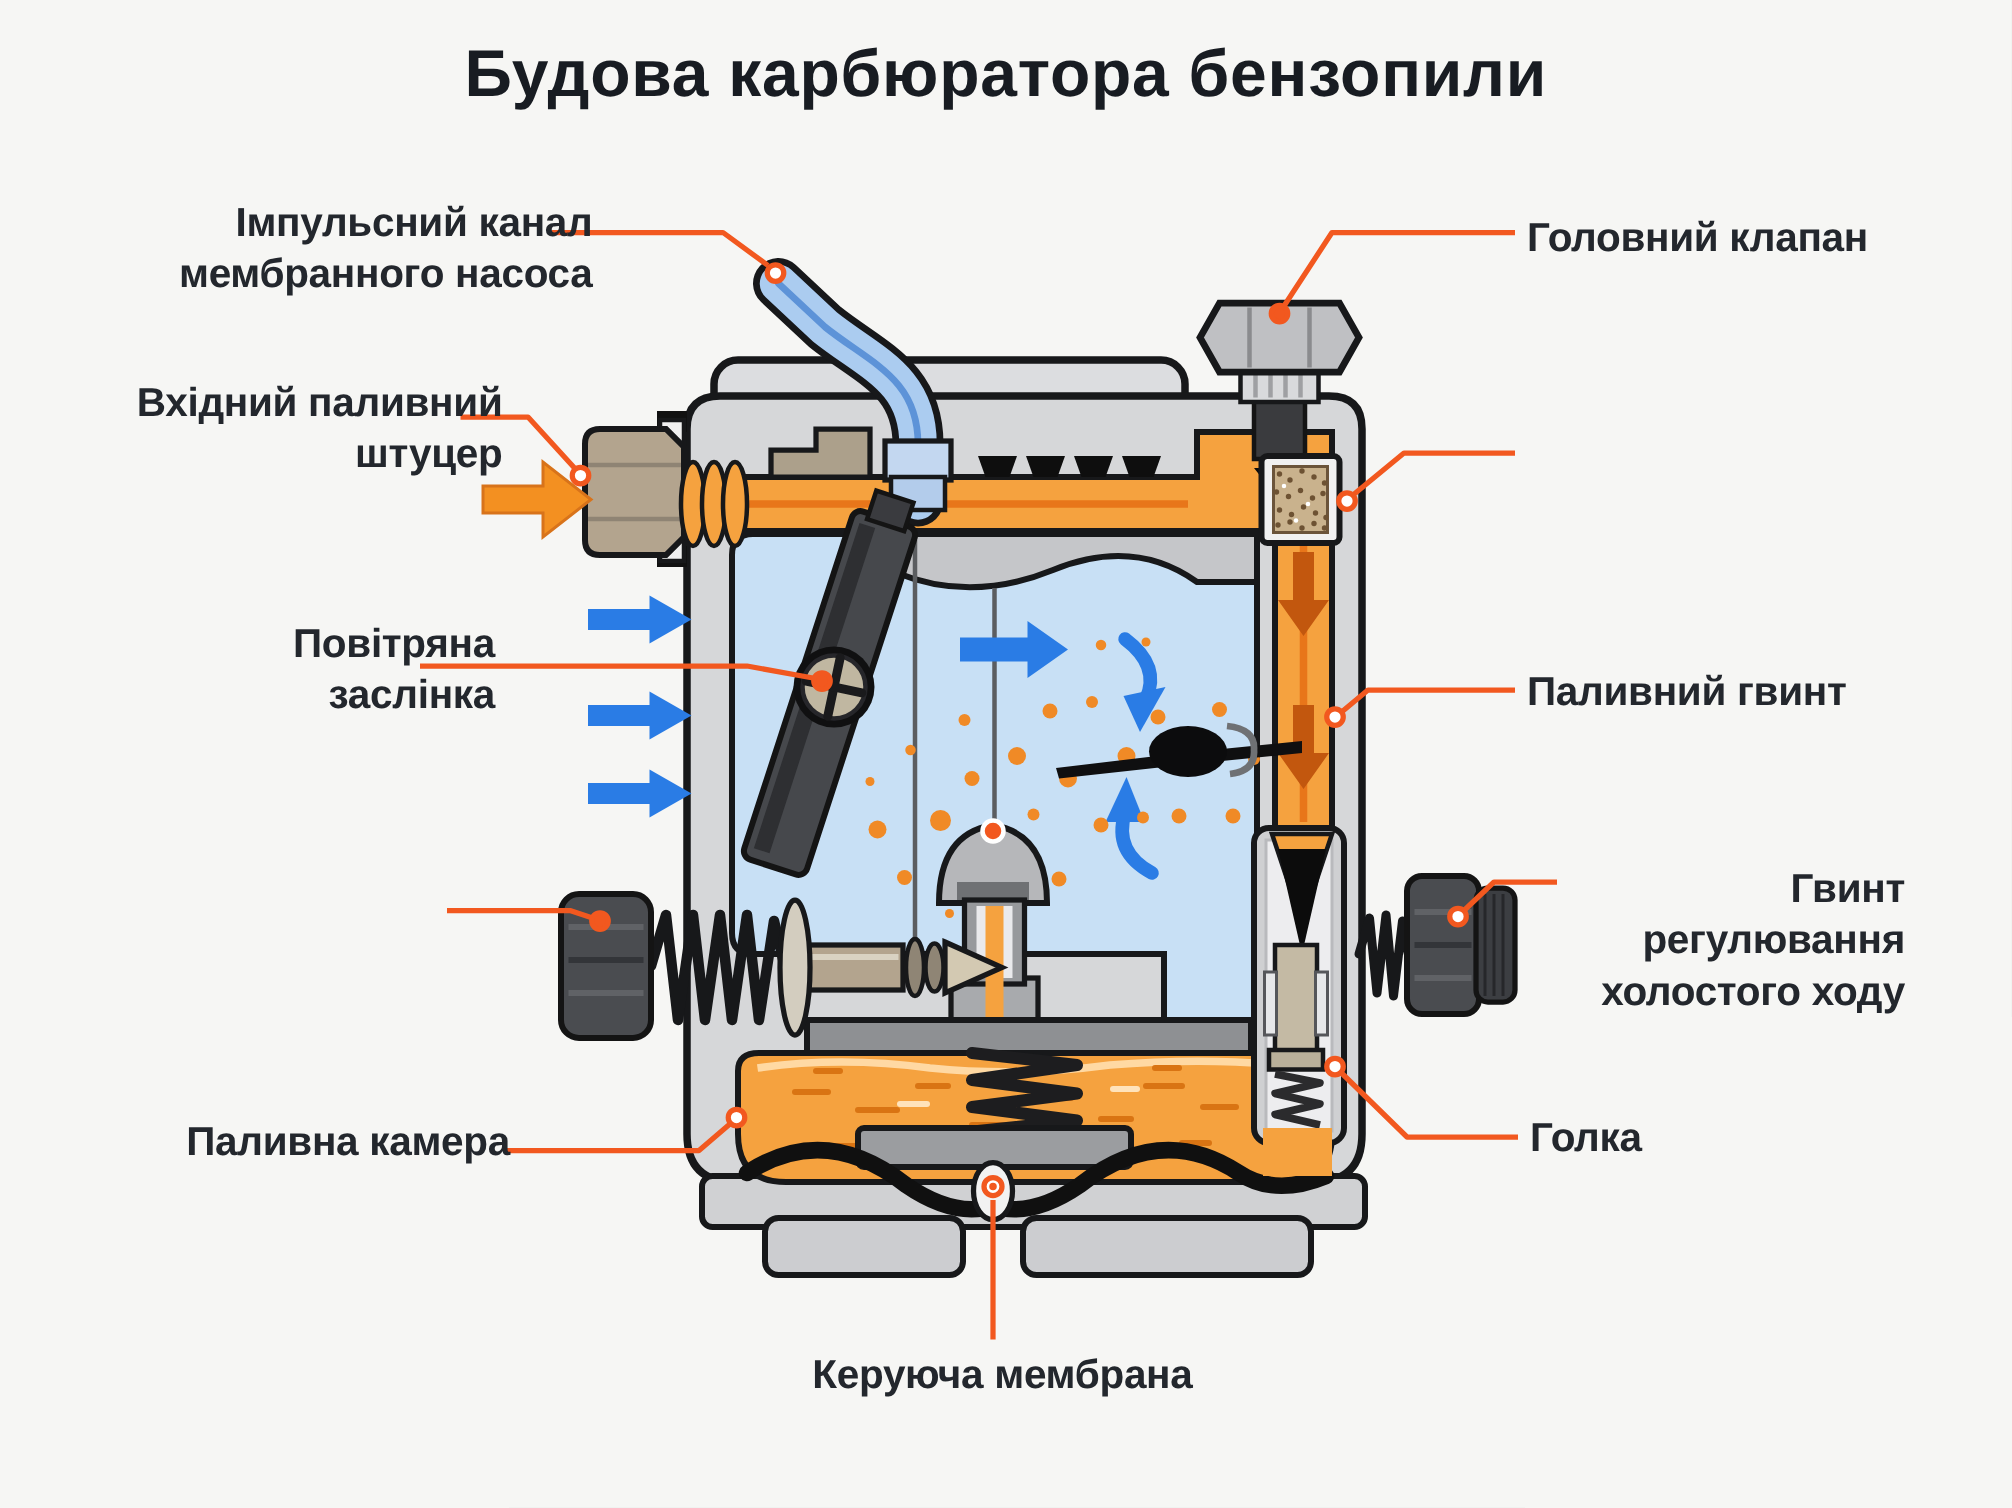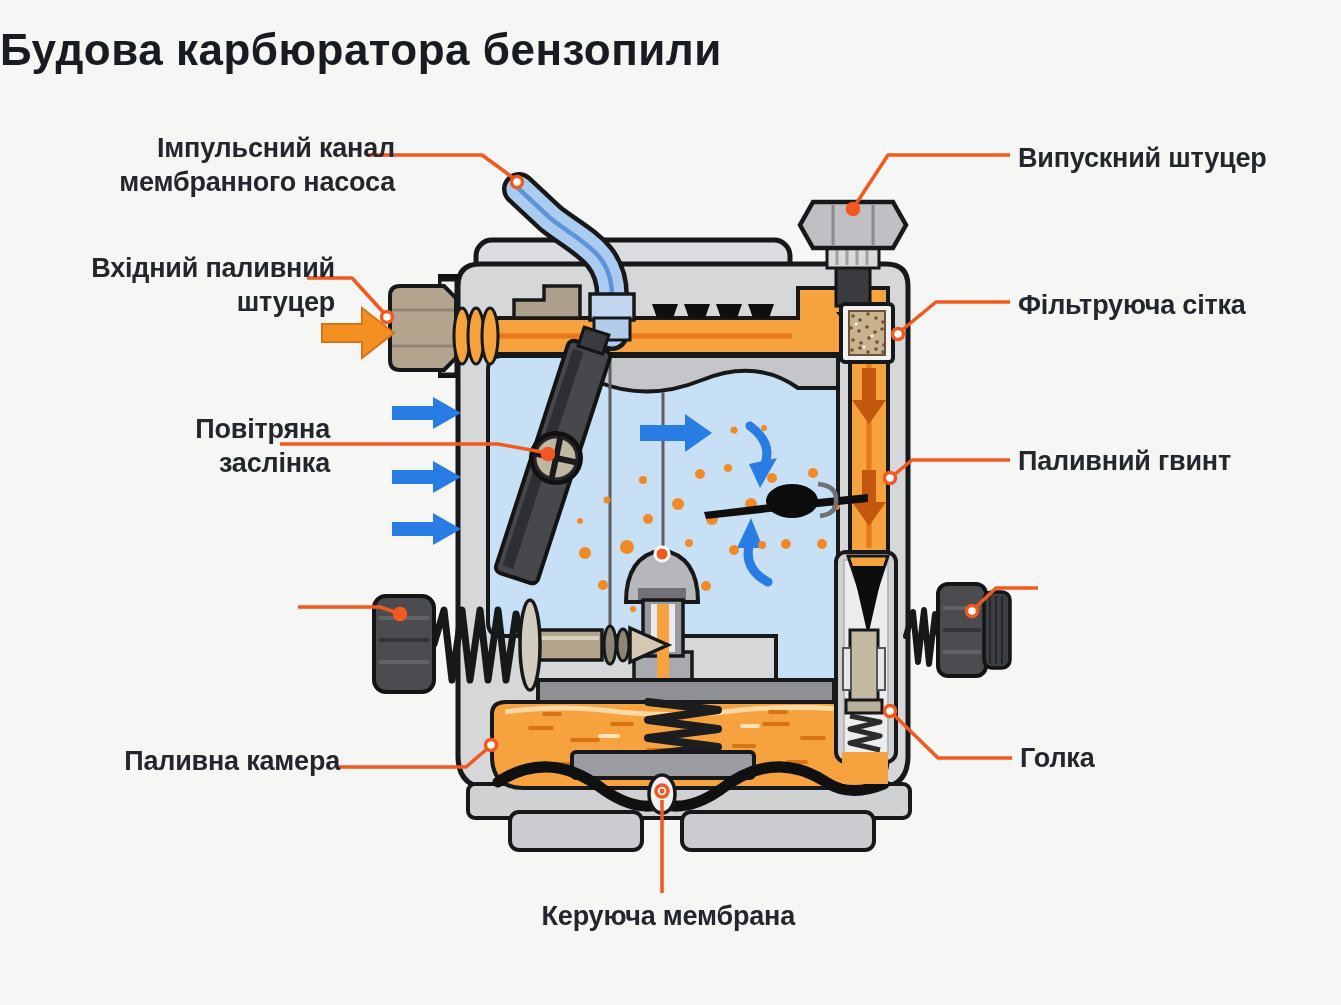--- a/index.html
+++ b/index.html
@@ -3,21 +3,21 @@
 <meta charset="utf-8">
 <style>
   html,body{margin:0;padding:0;background:#eceded;}
   .stage{
     position:relative;width:1341px;height:1005px;margin:0 auto;
     background:var(--c-background,#f6f6f4);
     font-family:"Liberation Sans",sans-serif;overflow:hidden;
   }
   .stage svg{position:absolute;left:0;top:0;width:1341px;height:1005px;display:block;}
   .title{
-    position:absolute;left:0;top:26px;width:1341px;text-align:left;
+    position:absolute;left:0;top:26px;width:1341px;text-align:center;
     font:bold 44px/1.1 "Liberation Sans",sans-serif;
     color:var(--c-title_text,#181c22);letter-spacing:.5px;
   }
   .lbl{
     position:absolute;font:bold 27px/1.27 "Liberation Sans",sans-serif;
     color:var(--c-label_text,#23272d);white-space:pre-line;letter-spacing:-.2px;
   }
   .lbl.center{text-align:right}
   .lbl.left{text-align:left}
   
@@ -317,19 +317,20 @@
 
   <div class="title">Будова карбюратора бензопили</div>
 
   <div class="lbl center" style="left:105px;top:131px;width:290px">Імпульсний канал
 мембранного насоса</div>
   <div class="lbl center" style="left:80px;top:412px;width:250px">Повітряна
 заслінка</div>
   <div class="lbl center" style="left:55px;top:251px;width:280px">Вхідний паливний
 штуцер</div>
   <div class="lbl center" style="left:90px;top:744px;width:250px">Паливна камера</div>
-  <div class="lbl left" style="left:1018px;top:141px;width:300px">Випускний штуцер</div>
-  <div class="lbl left" style="left:1018px;top:288px;width:300px">Фільтруюча сітка</div>
+  <div class="lbl left" style="left:1018px;top:141px;width:300px">Головний клапан</div>
   <div class="lbl left" style="left:1018px;top:444px;width:300px">Паливний гвинт</div>
+  <div class="lbl center" style="left:1030px;top:575px;width:240px">Гвинт регулювання
+холостого ходу</div>
   <div class="lbl center" style="left:535px;top:899px;width:260px">Керуюча мембрана</div>
   <div class="lbl left" style="left:1020px;top:741px;width:160px">Голка</div>
 
 </div>
 
 </body></html>

